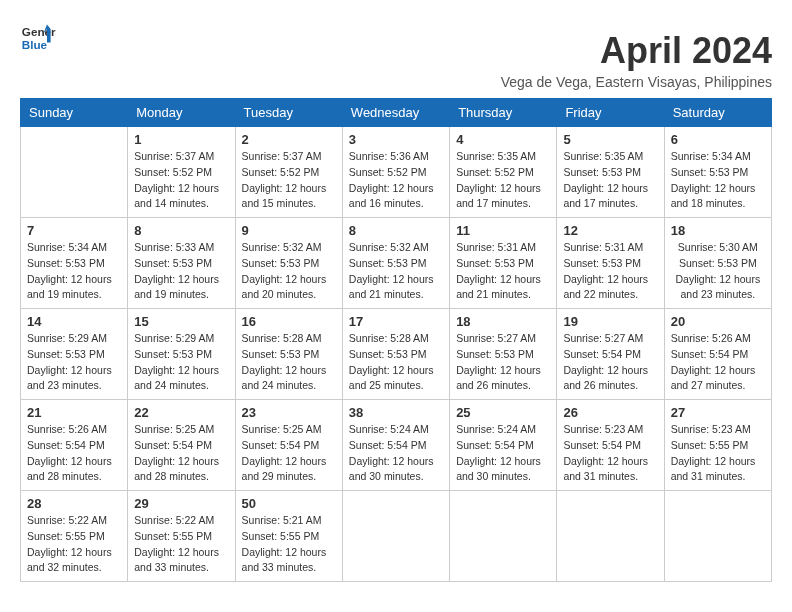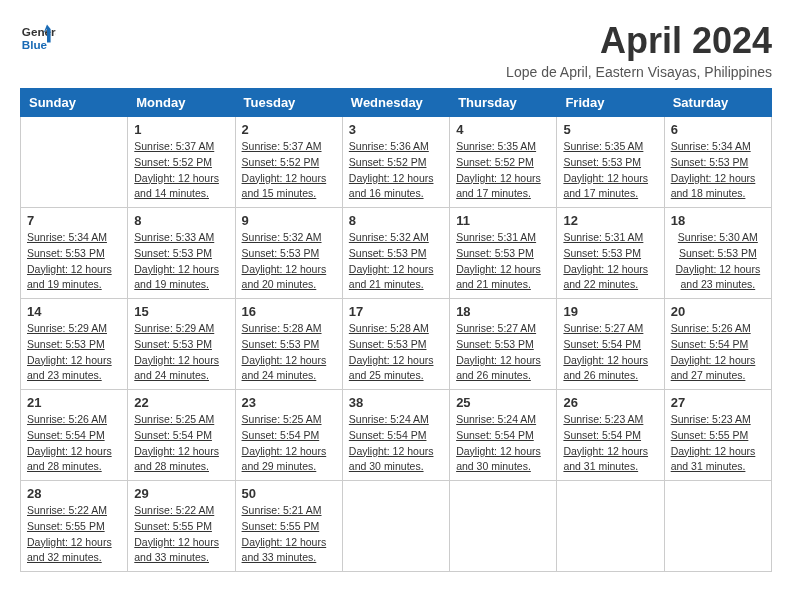--- a/index.html
+++ b/index.html
@@ -20,20 +20,21 @@
       display: flex;
       align-items: center;
       gap: 6px;
     }
     .logo-icon {
       width: 36px;
       height: 36px;
     }
     .title-block {
       text-align: right;
+      margin-top: 10px;
     }
     .month-title {
       font-size: 36px;
       font-weight: bold;
       color: #333;
     }
     .subtitle {
       font-size: 14px;
       color: #555;
       margin-top: 2px;
@@ -42,21 +43,21 @@
       width: 100%;
       border-collapse: collapse;
       margin-top: 8px;
     }
     .calendar th {
       background: #1a6bb5;
       color: #fff;
       text-align: left;
       padding: 6px 8px;
       font-size: 13px;
-      font-weight: bold;
+      font-weight: normal;
       border: 1px solid #1a6bb5;
     }
     .calendar td {
       border: 1px solid #ccc;
       vertical-align: top;
       padding: 5px 6px;
       width: 107px;
       min-height: 80px;
       font-size: 11px;
       color: #333;
@@ -68,21 +69,20 @@
     .day-num {
       font-weight: bold;
       font-size: 13px;
       display: block;
       margin-bottom: 2px;
     }
     .day-info {
       line-height: 1.5;
       color: #333;
       font-size: 10.5px;
-      text-decoration: underline;
     }
     tr.week-row td {
       height: 88px;
     }
     .calendar tr:nth-child(odd) td:not(.header-row) {
       background: #fff;
     }
   </style>
 </head>
 <body>
@@ -90,21 +90,21 @@
 <div class="header-top">
   <div class="logo">
     <svg class="logo-icon" viewBox="0 0 40 40" xmlns="http://www.w3.org/2000/svg">
       <text x="2" y="18" font-size="13" font-weight="bold" fill="#333">General</text>
       <text x="2" y="32" font-size="13" font-weight="bold" fill="#1a6bb5">Blue</text>
       <polygon points="30,5 38,15 34,10 34,25 30,25 30,10 26,15" fill="#1a6bb5"></polygon>
     </svg>
   </div>
   <div class="title-block">
     <div class="month-title">April 2024</div>
-    <div class="subtitle">Lope de April, Eastern Visayas, Philippines</div>
+    <div class="subtitle">Vega de Vega, Eastern Visayas, Philippines</div>
   </div>
 </div>
 
 <table class="calendar">
   <thead>
     <tr>
     <th>Sunday</th>
         <th>Monday</th>
         <th>Tuesday</th>
         <th>Wednesday</th>

